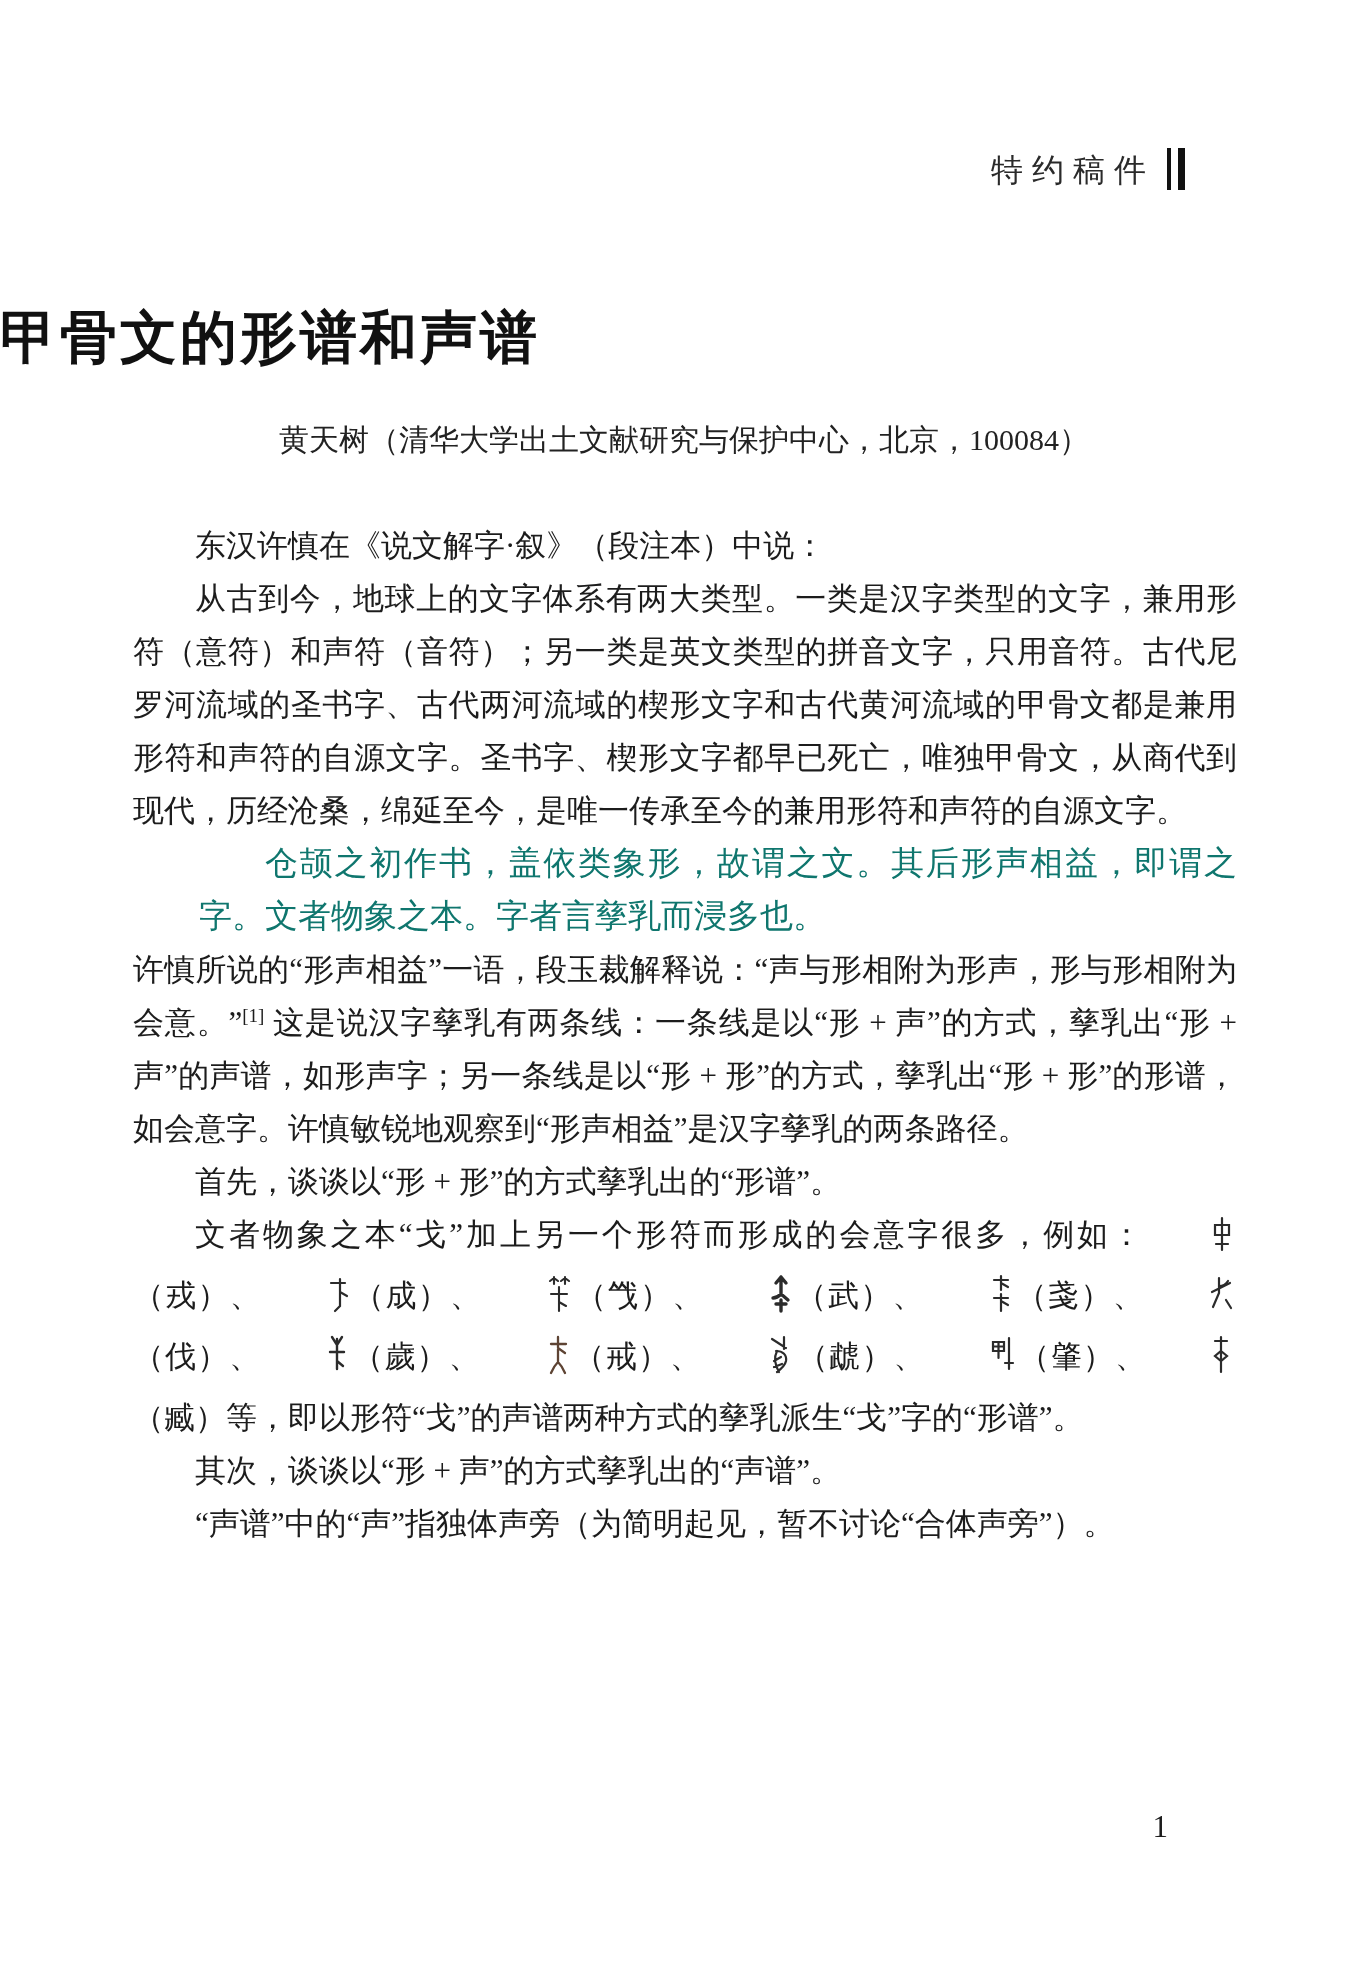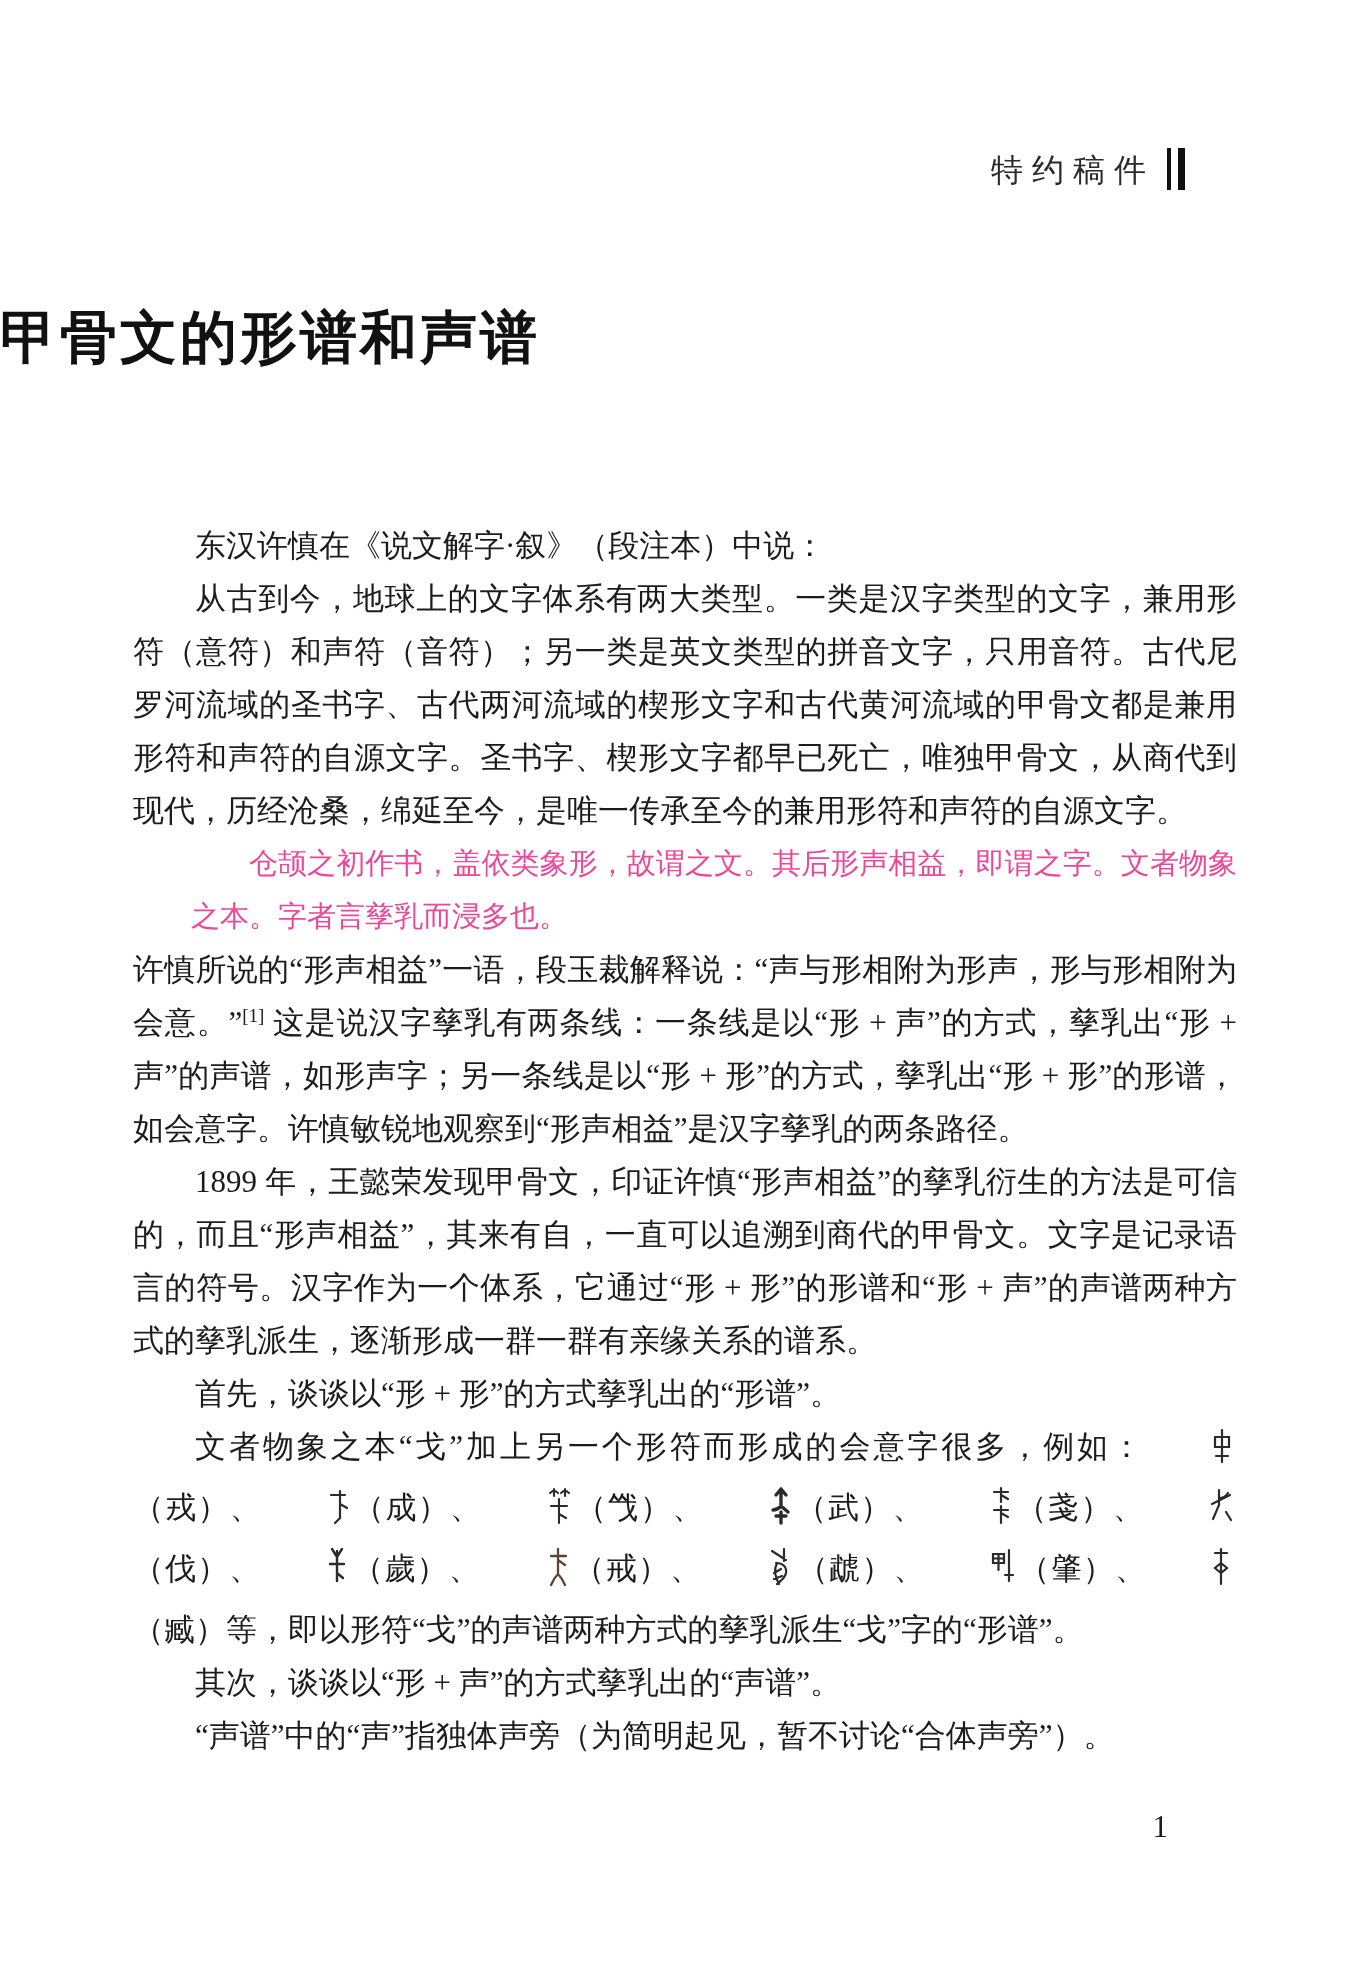--- a/index.html
+++ b/index.html
@@ -60,22 +60,22 @@
     text-align: justify;
     text-justify: inter-ideograph;
     color: #1c1c1c;
   }
   .body p { margin: 0; padding: 0; }
   .indent { text-indent: 2em; }
   .quote {
     margin-left: 2em !important;
     width: calc(100% - 2em);
     text-indent: 2em;
-    font-size: 29px;
-    color: #ec4899;
+    font-size: 33px;
+    color: #0f766e;
   }
   sup.fn {
     font-size: 19px;
     line-height: 0;
     vertical-align: super;
   }
   .glyph {
     display: inline-block;
     vertical-align: -8px;
     margin: 0 2px;
@@ -95,32 +95,32 @@
 <body>
 
 <div class="page">
 
   <div class="header">
     <span>特约稿件</span><span class="bars"></span>
   </div>
 
   <h1 class="title">甲骨文的形谱和声谱</h1>
 
+  <div class="author">黄天树（清华大学出土文献研究与保护中心，北京，100084）</div>
 
   <div class="body">
 
     <p class="indent">东汉许慎在《说文解字·叙》（段注本）中说：</p>
 
     <p class="indent">从古到今，地球上的文字体系有两大类型。一类是汉字类型的文字，兼用形符（意符）和声符（音符）；另一类是英文类型的拼音文字，只用音符。古代尼罗河流域的圣书字、古代两河流域的楔形文字和古代黄河流域的甲骨文都是兼用形符和声符的自源文字。圣书字、楔形文字都早已死亡，唯独甲骨文，从商代到现代，历经沧桑，绵延至今，是唯一传承至今的兼用形符和声符的自源文字。</p>
 
     <p class="quote">仓颉之初作书，盖依类象形，故谓之文。其后形声相益，即谓之字。文者物象之本。字者言孳乳而浸多也。</p>
 
     <p><span>许慎所说的“形声相益”一语，段玉裁解释说：“声与形相附为形声，形与形相附为会意。”</span><sup class="fn">[1]</sup><span> 这是说汉字孳乳有两条线：一条线是以“形 + 声”的方式，孳乳出“形 + 声”的声谱，如形声字；另一条线是以“形 + 形”的方式，孳乳出“形 + 形”的形谱，如会意字。许慎敏锐地观察到“形声相益”是汉字孳乳的两条路径。</span></p>
 
-    <p class="indent">1899 年，王懿荣发现甲骨文，印证许慎“形声相益”的孳乳衍生的方法是可信的，而且“形声相益”，其来有自，一直可以追溯到商代的甲骨文。文字是记录语言的符号。汉字作为一个体系，它通过“形 + 形”的形谱和“形 + 声”的声谱两种方式的孳乳派生，逐渐形成一群一群有亲缘关系的谱系。</p>
 
     <p class="indent">首先，谈谈以“形 + 形”的方式孳乳出的“形谱”。</p>
 
     <p class="indent"><span>文者物象之本“戈”加上另一个形符而形成的会意字很多，例如：</span><span class="glyph"><svg width="26" height="38" viewBox="0 0 26 38" fill="none" stroke="currentColor" stroke-width="2.2" stroke-linecap="round">
             <path d="M13 3v32M6 10h14v10H6zM7 29h12"></path>
           </svg></span><span>（戎）、</span><span class="glyph"><svg width="24" height="38" viewBox="0 0 24 38" fill="none" stroke="currentColor" stroke-width="2.2" stroke-linecap="round">
             <path d="M14 3v27l-5 5M5 7h14M14 16l7 4"></path>
           </svg></span><span>（成）、</span><span class="glyph"><svg width="26" height="40" viewBox="0 0 26 40" fill="none" stroke="currentColor" stroke-width="2.1" stroke-linecap="round">
             <path d="M8 3v7M4 7l4-3M12 7 8 4M19 3v7M15 7l4-3M23 7l-4-3M13 13v24M5 20h16M13 28l7 4"></path>
           </svg></span><span>（㦰）、</span><span class="glyph"><svg width="24" height="40" viewBox="0 0 24 40" fill="none" stroke="currentColor" stroke-width="3.4" stroke-linecap="round">

